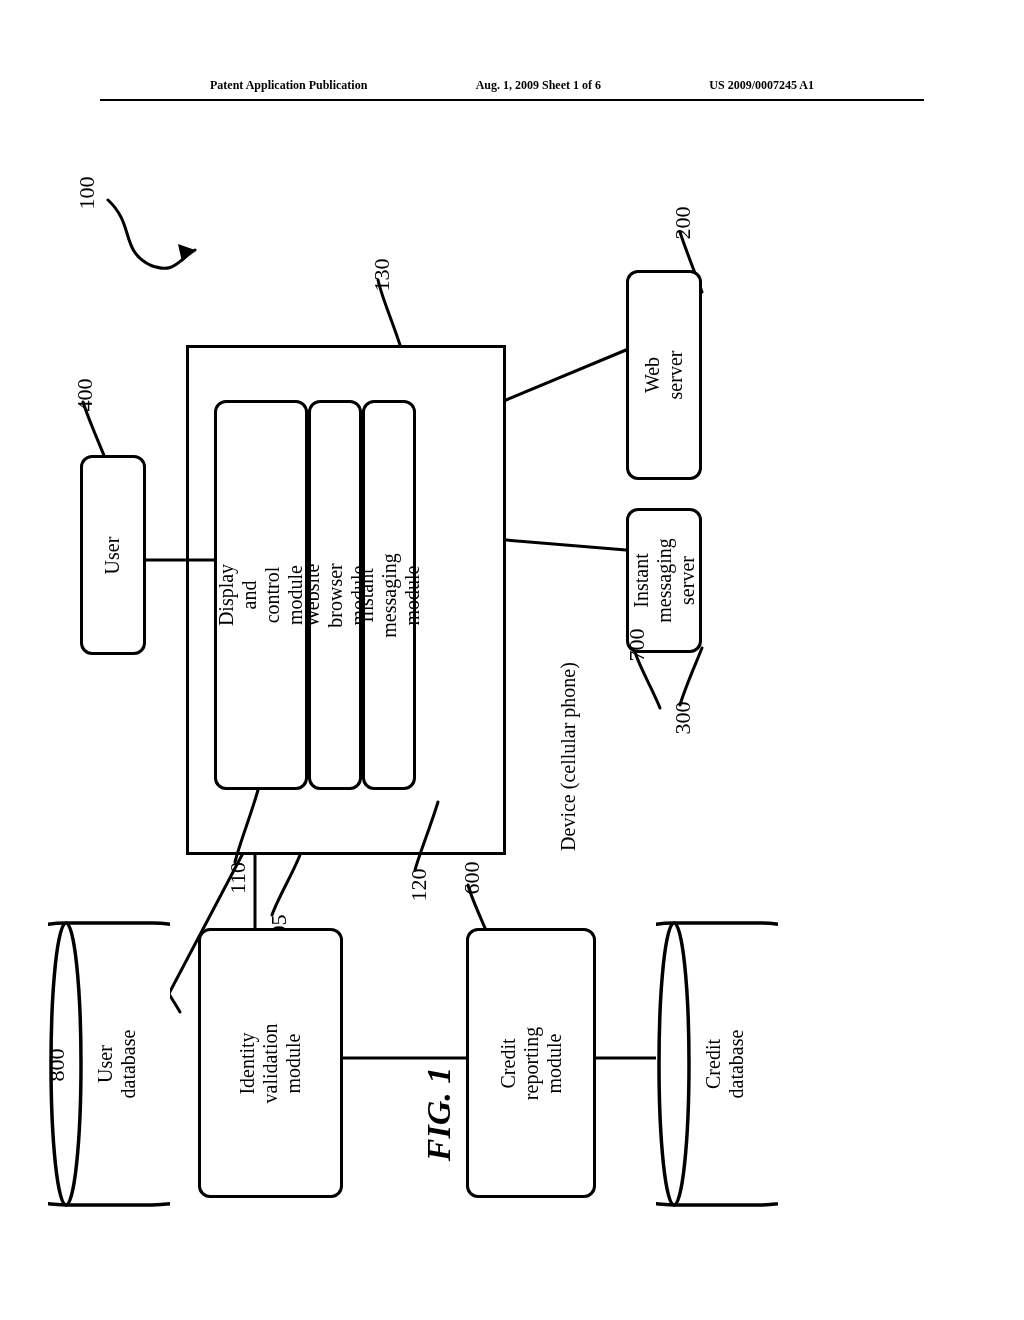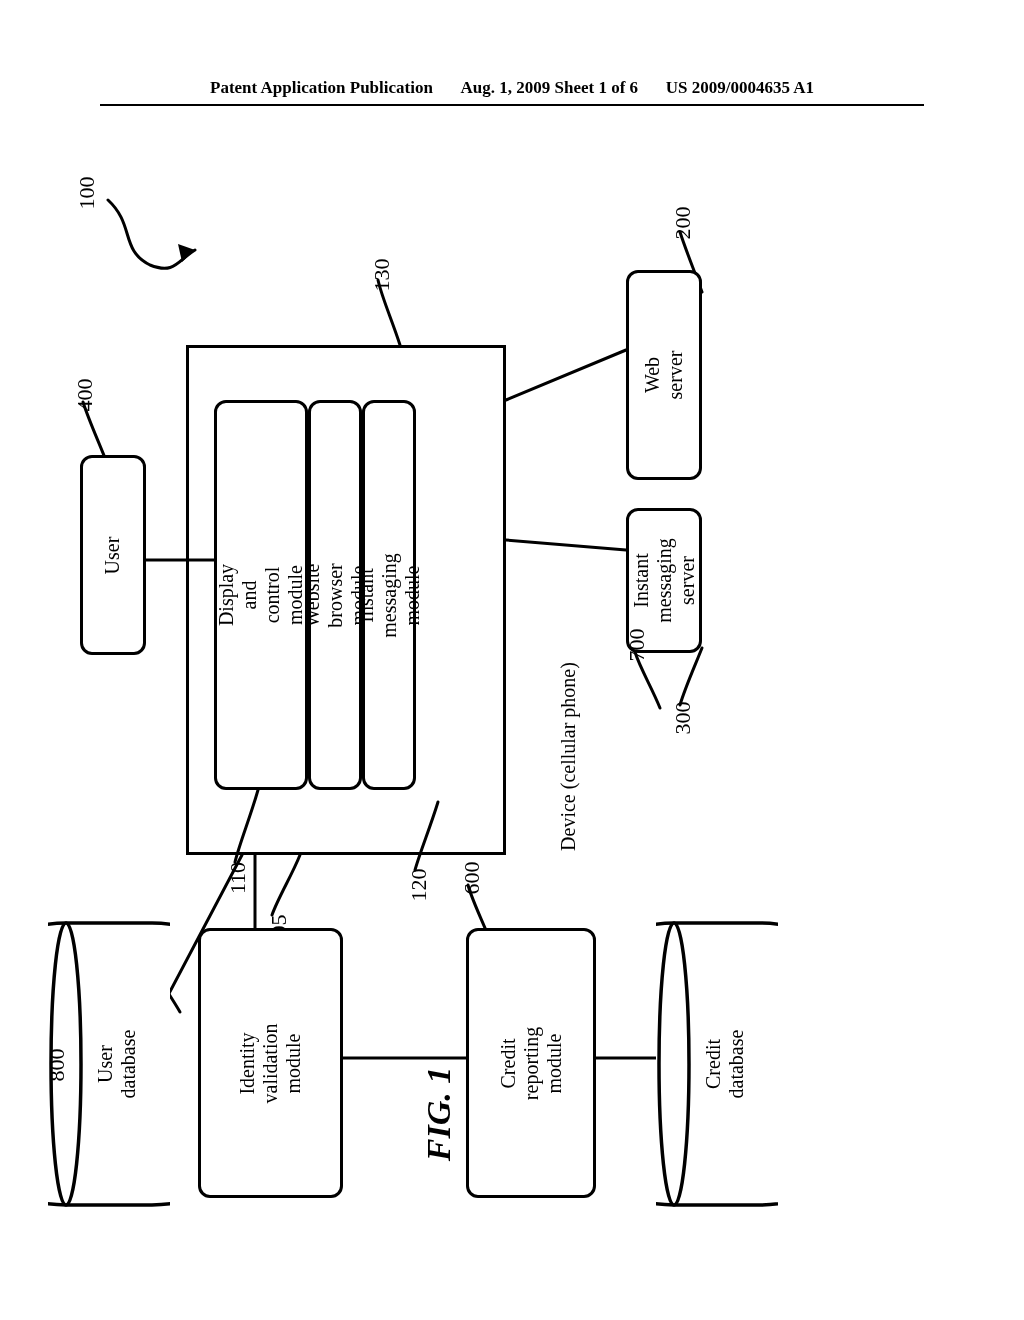--- a/index.html
+++ b/index.html
@@ -16,21 +16,21 @@
     inset: 0;
   }
   .header {
     position: absolute;
     top: 78px;
     left: 0;
     right: 0;
     padding: 0 110px 6px 110px;
     display: flex;
     justify-content: space-between;
-    font-size: 17px;
+    font-size: 12px;
     font-weight: bold;
     border-bottom: 2.5px solid #000;
     margin: 0 100px;
   }
   .header span { white-space: nowrap; }
 
   .canvas {
     position: absolute;
     top: 140px;
     left: 0;
@@ -99,21 +99,21 @@
   }
 </style>
 </head>
 <body>
 
 <div class="page">
 
   <div class="header">
     <span>Patent Application Publication</span>
     <span>Aug. 1, 2009   Sheet 1 of 6</span>
-    <span>US 2009/0004635 A1</span>
+    <span>US 2009/0007245 A1</span>
   </div>
 
   <div class="canvas">
 
     <svg class="connectors" viewBox="0 0 1024 1100">
       <g stroke="#000" stroke-width="3" fill="none" stroke-linecap="round">
 
         <path d="M108 60 C 135 85, 120 110, 150 125 C 175 135, 178 120, 195 110"></path>
         <polygon points="195,110 178,104 182,122" fill="#000" stroke="none"></polygon>
 

